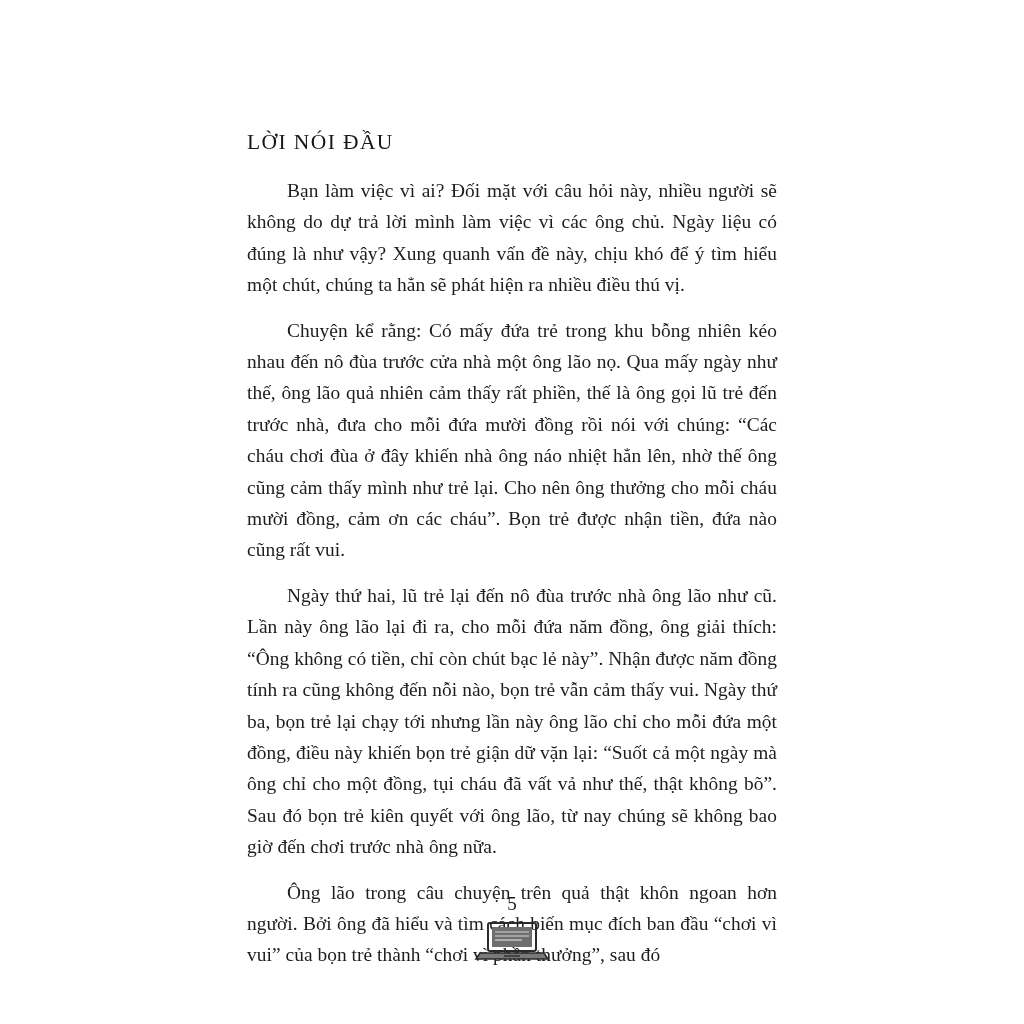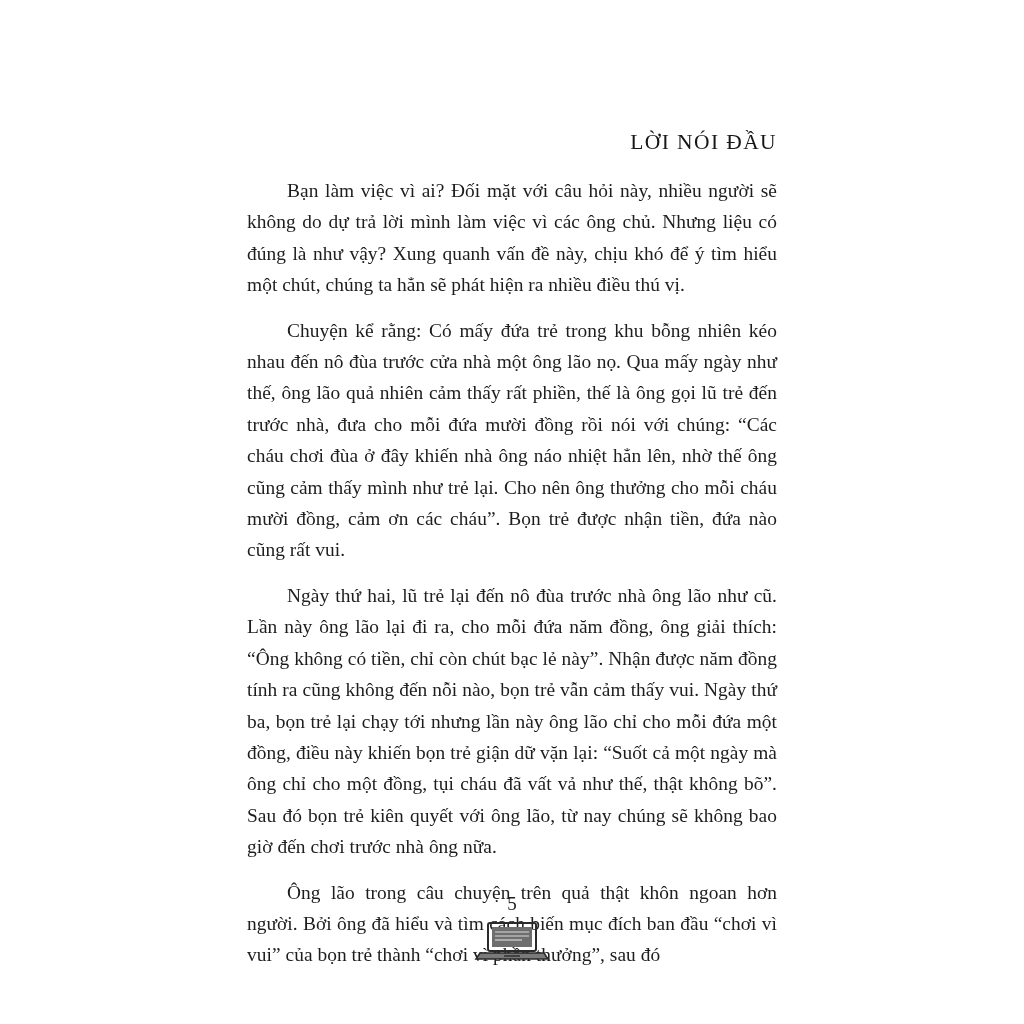--- a/index.html
+++ b/index.html
@@ -24,21 +24,21 @@
 
   
   .content {
     position: absolute;
     left: 247px;
     top: 130px;
     width: 530px;
   }
 
   .doc-title {
-    text-align: right;
+    text-align: left;
     font-size: 21.5px;
     letter-spacing: 1.4px;
     font-weight: 400;
     margin: 0 0 20px 0;
     color: #171717;
     font-family: "Liberation Serif", serif;
   }
 
   .para {
     margin: 0 0 14px 0;
@@ -72,21 +72,21 @@
   }
 </style>
 </head>
 <body>
 
 <div class="page">
 
   <div class="content">
     <h1 class="doc-title">LỜI NÓI ĐẦU</h1>
 
-    <p class="para">Bạn làm việc vì ai? Đối mặt với câu hỏi này, nhiều người sẽ không do dự trả lời mình làm việc vì các ông chủ. Nhưng liệu có đúng là như vậy? Xung quanh vấn đề này, chịu khó để ý tìm hiểu một chút, chúng ta hẳn sẽ phát hiện ra nhiều điều thú vị.</p>
+    <p class="para">Bạn làm việc vì ai? Đối mặt với câu hỏi này, nhiều người sẽ không do dự trả lời mình làm việc vì các ông chủ. Ngày liệu có đúng là như vậy? Xung quanh vấn đề này, chịu khó để ý tìm hiểu một chút, chúng ta hẳn sẽ phát hiện ra nhiều điều thú vị.</p>
     <p class="para">Chuyện kể rằng: Có mấy đứa trẻ trong khu bỗng nhiên kéo nhau đến nô đùa trước cửa nhà một ông lão nọ. Qua mấy ngày như thế, ông lão quả nhiên cảm thấy rất phiền, thế là ông gọi lũ trẻ đến trước nhà, đưa cho mỗi đứa mười đồng rồi nói với chúng: “Các cháu chơi đùa ở đây khiến nhà ông náo nhiệt hẳn lên, nhờ thế ông cũng cảm thấy mình như trẻ lại. Cho nên ông thưởng cho mỗi cháu mười đồng, cảm ơn các cháu”. Bọn trẻ được nhận tiền, đứa nào cũng rất vui.</p>
     <p class="para">Ngày thứ hai, lũ trẻ lại đến nô đùa trước nhà ông lão như cũ. Lần này ông lão lại đi ra, cho mỗi đứa năm đồng, ông giải thích: “Ông không có tiền, chỉ còn chút bạc lẻ này”. Nhận được năm đồng tính ra cũng không đến nỗi nào, bọn trẻ vẫn cảm thấy vui. Ngày thứ ba, bọn trẻ lại chạy tới nhưng lần này ông lão chỉ cho mỗi đứa một đồng, điều này khiến bọn trẻ giận dữ vặn lại: “Suốt cả một ngày mà ông chỉ cho một đồng, tụi cháu đã vất vả như thế, thật không bõ”. Sau đó bọn trẻ kiên quyết với ông lão, từ nay chúng sẽ không bao giờ đến chơi trước nhà ông nữa.</p>
     <p class="para">Ông lão trong câu chuyện trên quả thật khôn ngoan hơn người. Bởi ông đã hiểu và tìm cách biến mục đích ban đầu “chơi vì vui” của bọn trẻ thành “chơi vì phần thưởng”, sau đó</p>
   </div>
 
   <div class="footer">
     <div class="page-number">5</div>
     <div class="laptop-ornament">
       <svg width="76" height="40" viewBox="0 0 76 40" xmlns="http://www.w3.org/2000/svg">
 

